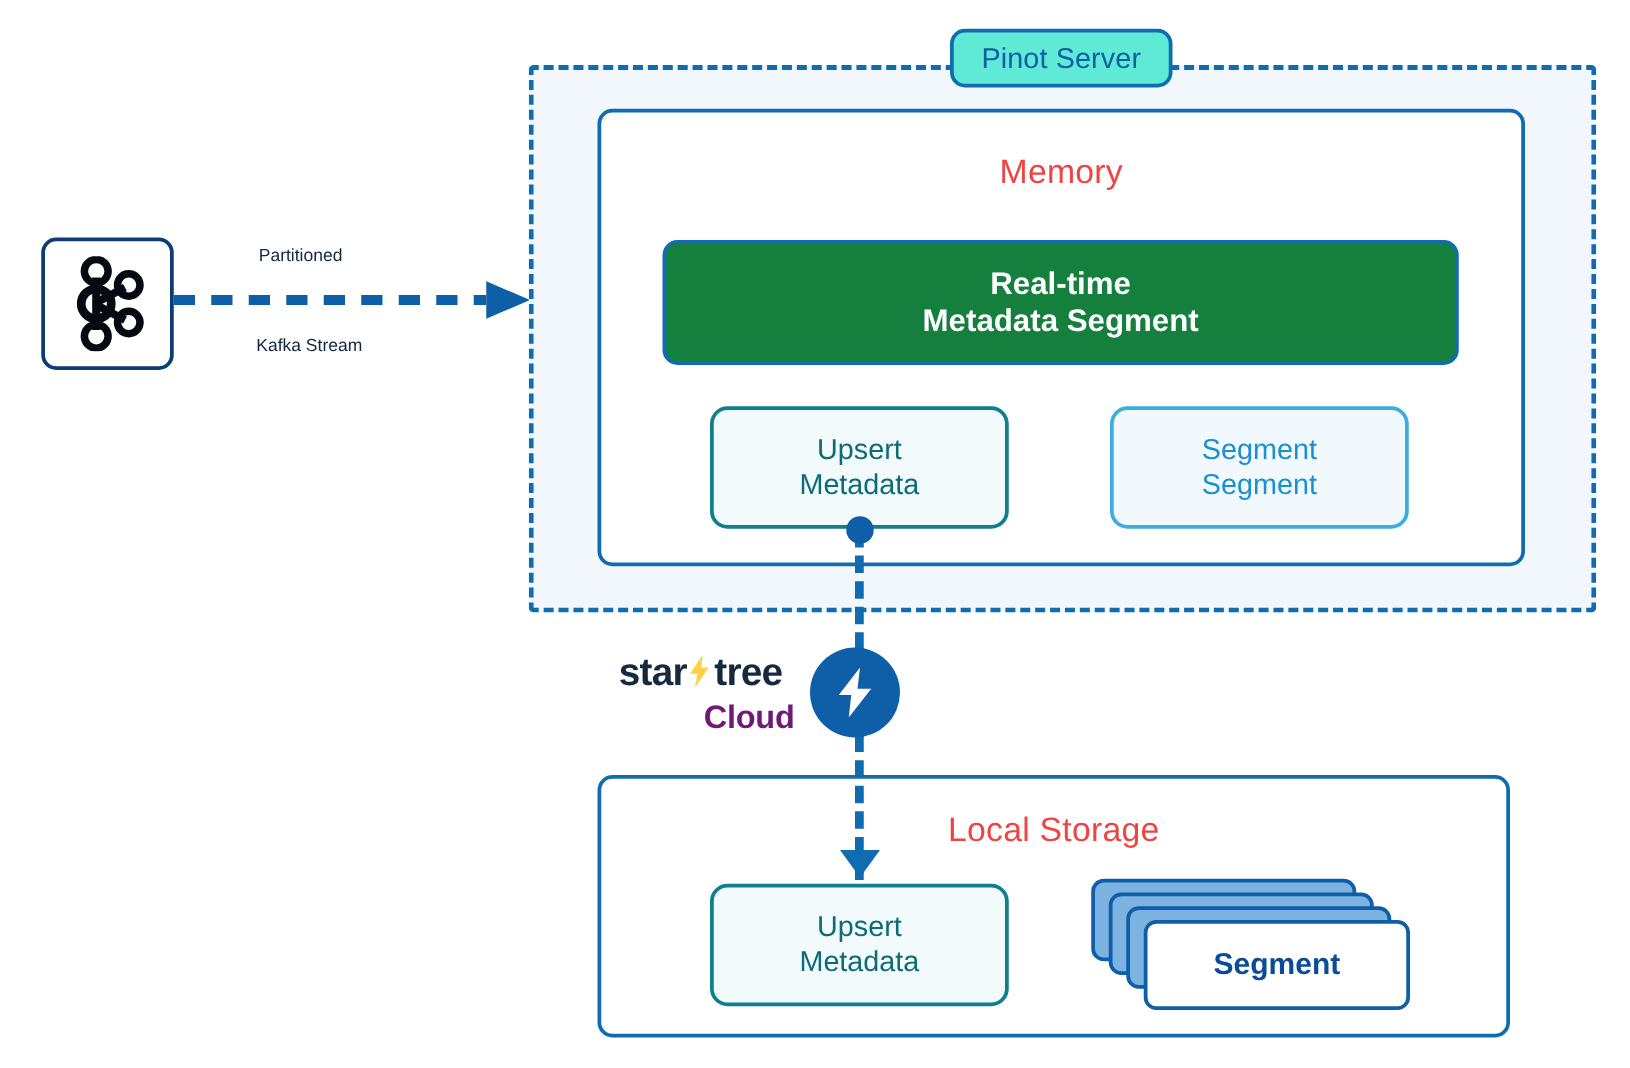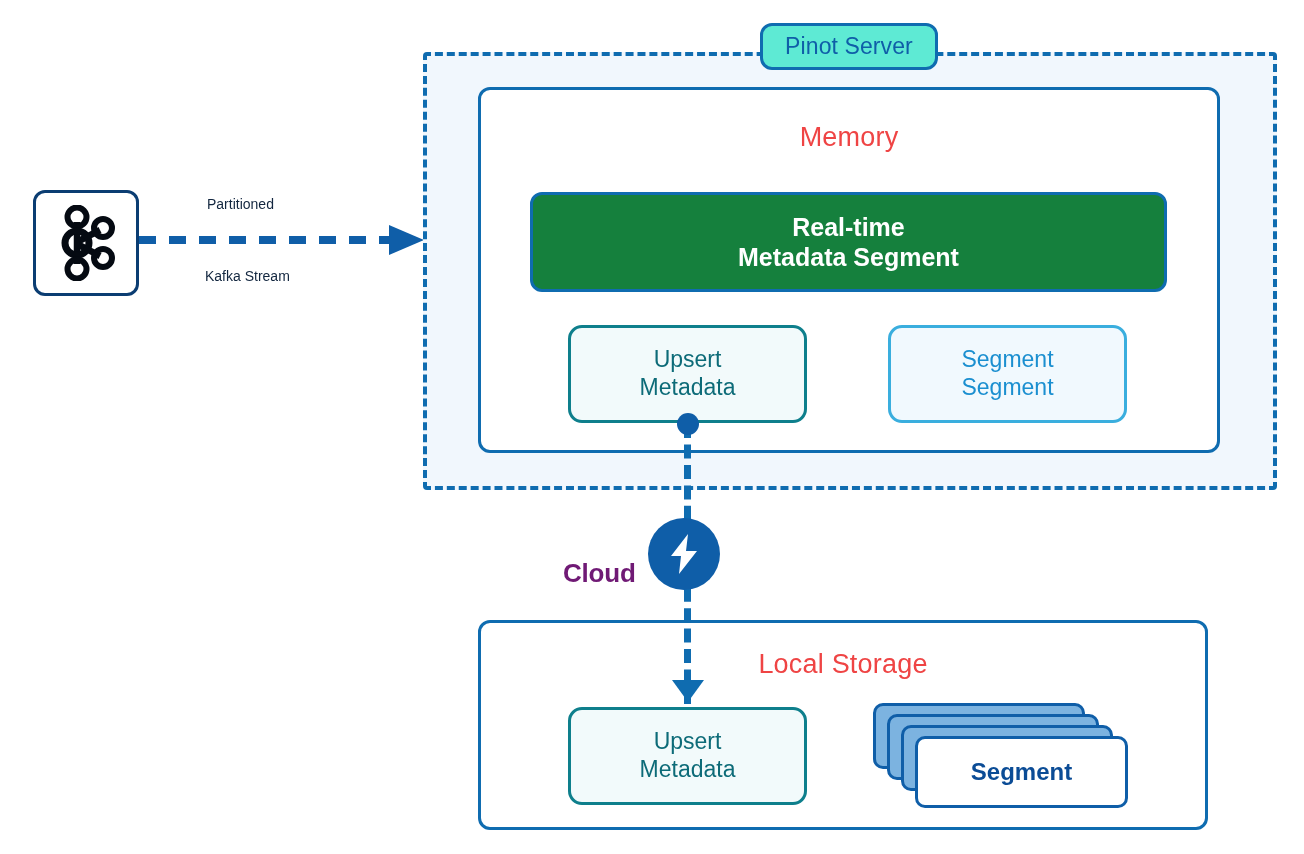--- a/index.html
+++ b/index.html
@@ -353,20 +353,27 @@
   <div class="smallbox bitmap-mem">
     <div class="line">Segment</div>
     <div class="line">Segment</div>
   </div>
 
   <div class="conn-line"></div>
   <div class="conn-dot"></div>
   <div class="conn-arrow"></div>
 
   <div class="startree-logo">
+    <div class="st-wordmark">
+      <span class="st-word">star</span>
+      <svg width="20" height="30" viewBox="0 0 20 30" style="margin:0 1px 3px 1px;">
+        <polygon points="12,2 2,17 8,17 6,28 17,12 11,12" fill="#ffd23f"></polygon>
+      </svg>
+      <span class="st-word">tree</span>
+    </div>
     <div class="st-cloud">Cloud</div>
     <div class="st-badge">
       <svg width="34" height="46" viewBox="0 0 34 46">
         <polygon points="21,3 4,25 14,25 12,43 30,20 19,20" fill="#ffffff"></polygon>
       </svg>
     </div>
   </div>
 
   <div class="panel storage-panel">
     <div class="panel-title">Local Storage</div>

